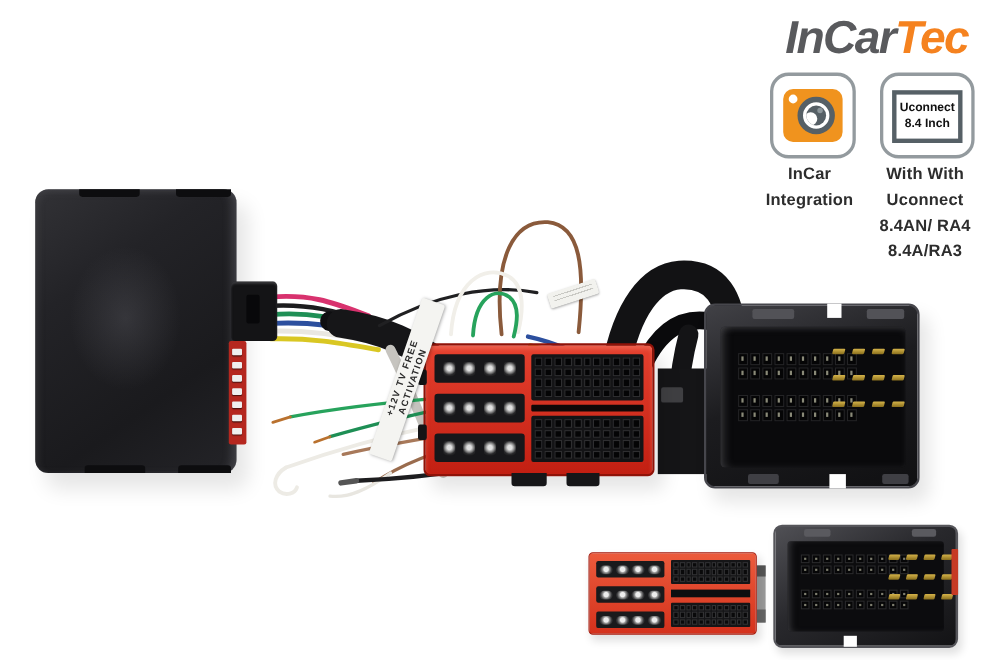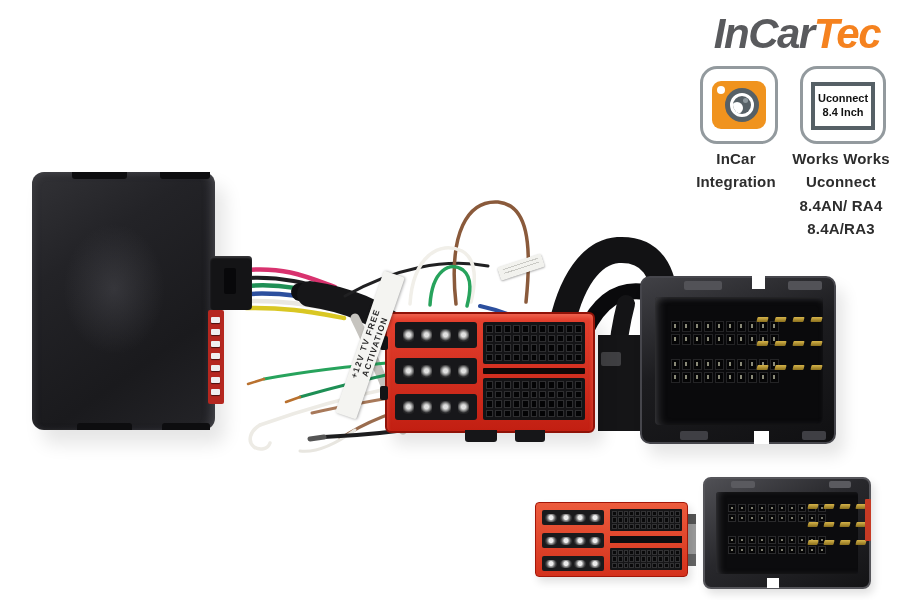--- a/index.html
+++ b/index.html
@@ -147,21 +147,21 @@
 
 <div class="abs badge badge-uconnect">
   <div class="abs uc-screen">
     <div class="uc-text">Uconnect
 8.4 Inch</div>
   </div>
 </div>
 
 <div class="abs caption caption-camera">InCar
 Integration</div>
-<div class="abs caption caption-uconnect">Works Works
+<div class="abs caption caption-uconnect">With With
 Uconnect
 8.4AN/ RA4
 8.4A/RA3</div>
 
 <svg class="abs wires" width="900" height="600" viewBox="0 0 900 600">
   <g fill="none" stroke-linecap="round">
     <path d="M246,270 C285,267 305,276 335,287" stroke="#d8326e" stroke-width="4.5"></path>
     <path d="M246,278 C282,276 306,283 338,293" stroke="#1c1c1e" stroke-width="4"></path>
     <path d="M246,286 C284,283 308,290 340,299" stroke="#1f8f55" stroke-width="4.5"></path>
     <path d="M246,294 C284,292 310,297 342,305" stroke="#2c4f9e" stroke-width="4.5"></path>

